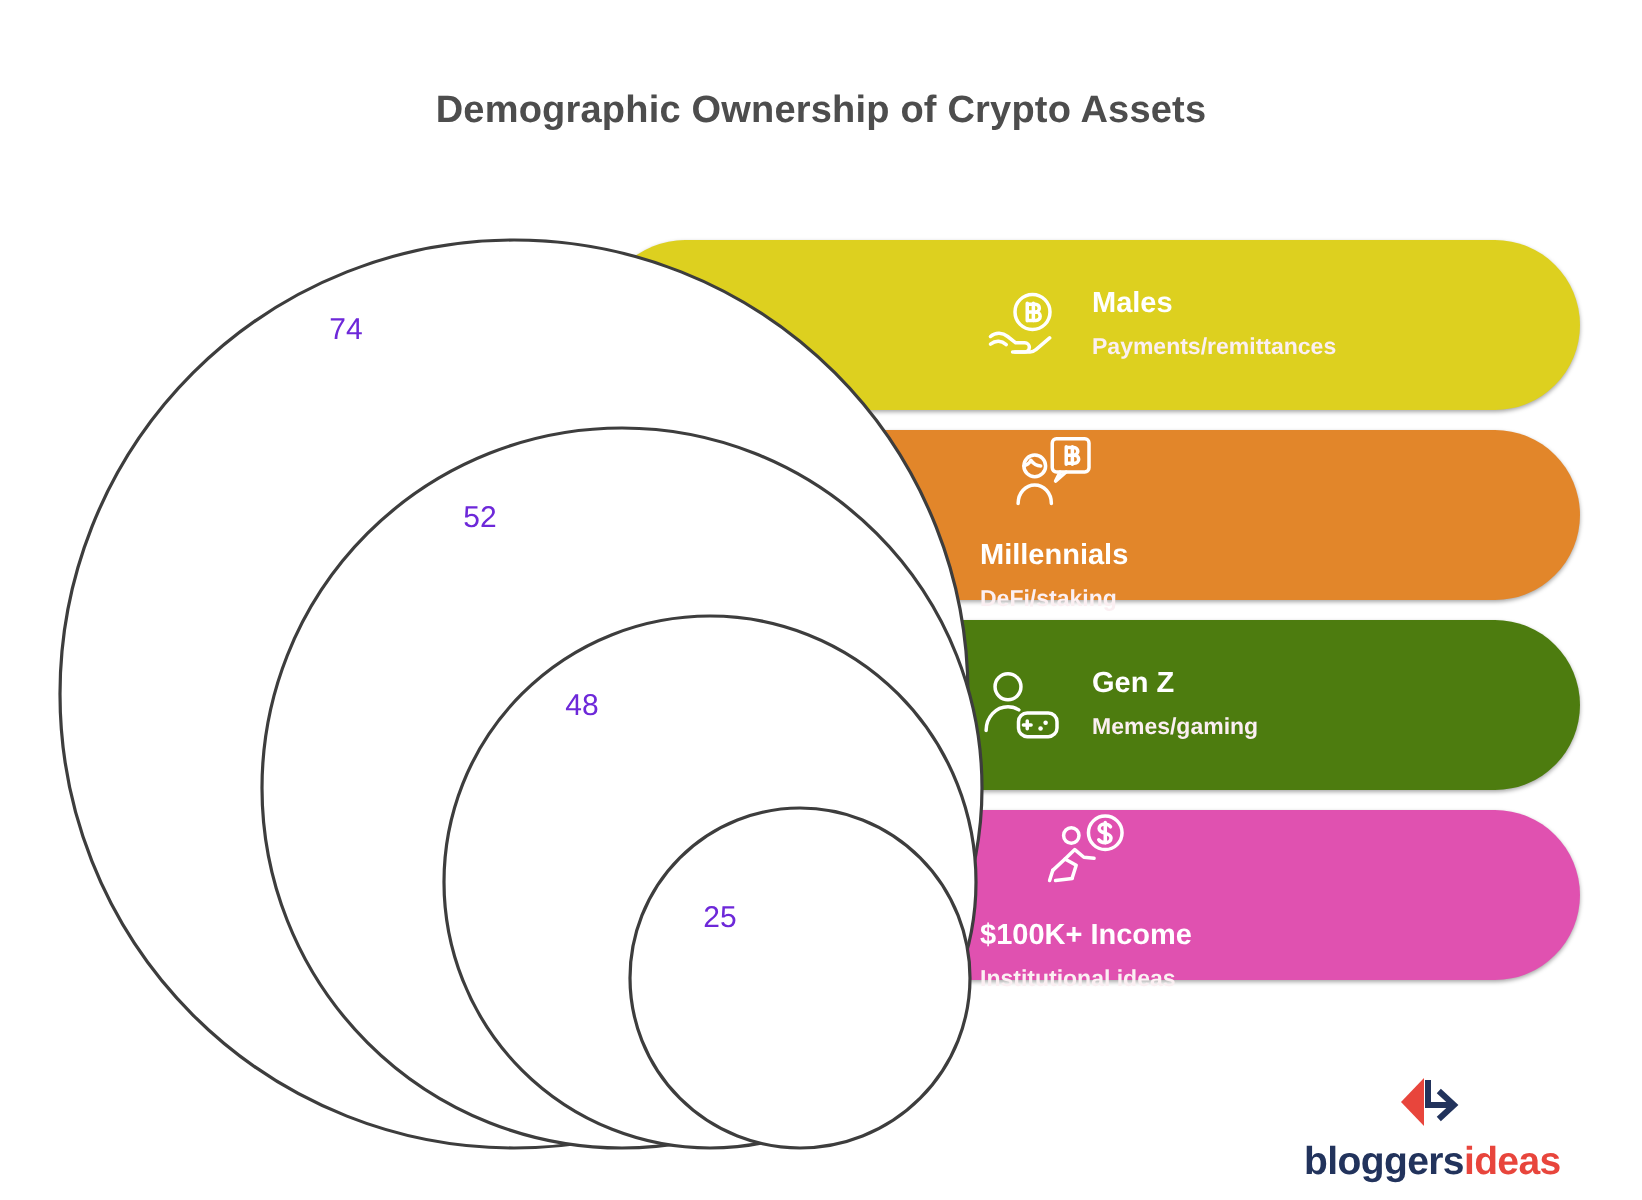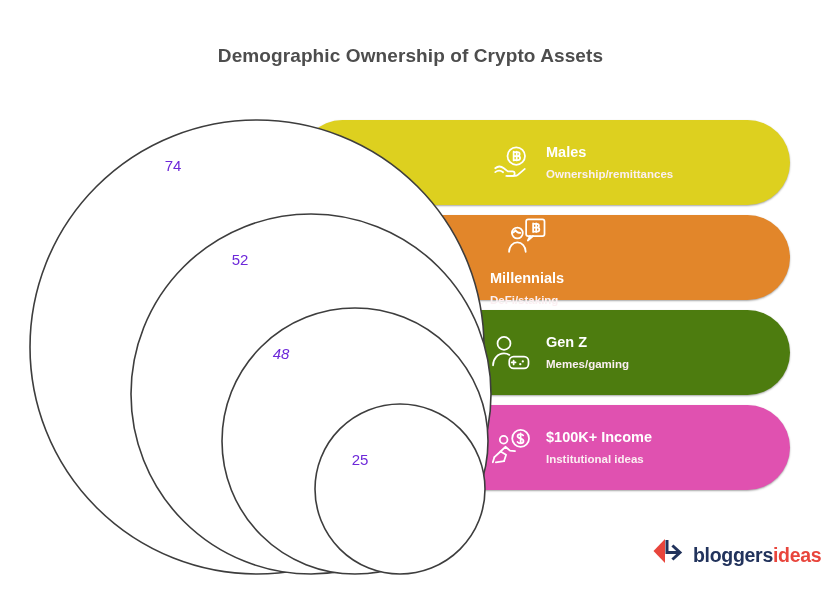--- a/index.html
+++ b/index.html
@@ -102,22 +102,23 @@
     font-family: "Liberation Sans", sans-serif;
     transform: translate(-50%, -50%);
     white-space: nowrap;
   }
 
   .logo {
     position: absolute;
     left: 652px;
     top: 537px;
     display: flex;
-    align-items: flex-end;
+    align-items: center;
     gap: 7px;
+    flex-direction: column;
   }
 
   .logo-mark {
     width: 34px;
     height: 28px;
     display: block;
   }
 
   .logo-text {
     font-size: 19.5px;
@@ -144,21 +145,21 @@
         <div class="bar-content" style="left:190px;">
           <svg class="bar-icon" viewBox="0 0 48 48" fill="none" stroke="#ffffff" stroke-width="2" stroke-linecap="round" stroke-linejoin="round">
             <circle cx="30" cy="16" r="10"></circle>
             <path d="M27 11v10 M30.5 11v10 M27 16h4.2 M27 11.5h4.6a2.3 2.3 0 0 1 0 4.6 M27 16h5a2.4 2.4 0 0 1 0 4.8h-5"></path>
             <path d="M6 30c3-2.6 7-2.2 9.8 0l4.6 3.6h5.2a2.6 2.6 0 0 1 0 5.2h-7"></path>
             <path d="M20 38.8h8.6c1.2 0 2.3-.4 3.2-1.2l8-6.8"></path>
             <path d="M6 34.4c3-2.4 6.4-2 9 .2"></path>
           </svg>
           <div class="bar-text">
             <div class="bar-label">Males</div>
-            <div class="bar-sub">Ownership/remittances</div>
+            <div class="bar-sub">Payments/remittances</div>
           </div>
         </div>
       </div>
 
       <div class="bar" style="left:300px; top:215px; width:490px; height:85px; background:#e2862a;">
         <div class="bar-content" style="left:190px;flex-direction:column;">
           <svg class="bar-icon" viewBox="0 0 48 48" fill="none" stroke="#ffffff" stroke-width="2" stroke-linecap="round" stroke-linejoin="round">
             <rect x="23" y="5" width="21" height="19" rx="2.4"></rect>
             <path d="M31 9.5v10 M34.5 9.5v10 M31 14.4h4 M31 10h4.4a2.2 2.2 0 0 1 0 4.4 M31 14.4h4.8a2.3 2.3 0 0 1 0 4.6H31"></path>
             <path d="M27.5 24l-2.6 5.2 6-5.2"></path>
@@ -184,21 +185,21 @@
             <circle cx="34.6" cy="36.8" r="1.3" fill="#ffffff" stroke="none"></circle>
           </svg>
           <div class="bar-text">
             <div class="bar-label">Gen Z</div>
             <div class="bar-sub">Memes/gaming</div>
           </div>
         </div>
       </div>
 
       <div class="bar" style="left:300px; top:405px; width:490px; height:85px; background:#e051b0;">
-        <div class="bar-content" style="left:190px;">
+        <div class="bar-content" style="left:190px;flex-direction:column;">
           <svg class="bar-icon" viewBox="0 0 48 48" fill="none" stroke="#ffffff" stroke-width="2" stroke-linecap="round" stroke-linejoin="round">
             <circle cx="35" cy="13" r="9.6"></circle>
             <path d="M35 7.2v11.6 M38 9.6c-.7-1-2-1.6-3.3-1.6-1.9 0-3.2 1.1-3.2 2.6 0 3.4 6.8 1.9 6.8 5.4 0 1.6-1.5 2.7-3.4 2.7-1.5 0-2.9-.6-3.6-1.7"></path>
             <circle cx="15.6" cy="14.6" r="4.4"></circle>
             <path d="M5 34.5l7-6.5 6.4 3.6-2.2 7"></path>
             <path d="M12 28l5.6-5.4 5.2 4.4 5.8.6"></path>
             <path d="M16.2 39.1l-9.6 1.2"></path>
             <path d="M5 34.5l-1.8 5.8"></path>
           </svg>
           <div class="bar-text">
@@ -213,21 +214,21 @@
     <svg class="circle-layer" viewBox="0 0 821 600">
       <circle cx="257" cy="347" r="227" fill="#ffffff" stroke="#3d3d3d" stroke-width="1.6"></circle>
       <circle cx="311" cy="394" r="180" fill="#ffffff" stroke="#3d3d3d" stroke-width="1.6"></circle>
       <circle cx="355" cy="441" r="133" fill="#ffffff" stroke="#3d3d3d" stroke-width="1.6"></circle>
       <circle cx="400" cy="489" r="85" fill="#ffffff" stroke="#3d3d3d" stroke-width="1.6"></circle>
     </svg>
 
     <div class="value-layer">
       <div class="value-text" style="left:173px; top:165px;">74</div>
       <div class="value-text" style="left:240px; top:259px;">52</div>
-      <div class="value-text" style="left:281px; top:353px;font-style:italic;">48</div>
+      <div class="value-text" style="left:291px; top:353px;">48</div>
       <div class="value-text" style="left:360px; top:459px;">25</div>
     </div>
 
   </div>
 
   <div class="logo">
     <svg class="logo-mark" viewBox="0 0 34 28">
       <path d="M13 2 L13 26 L1.5 14 Z" fill="#e8453c"></path>
       <path d="M15 3 L15 15.5 L27 15.5" fill="none" stroke="#22335c" stroke-width="3"></path>
       <path d="M21.5 9.5 L28 15.5 L21.5 21.5" fill="none" stroke="#22335c" stroke-width="3" stroke-linecap="square" stroke-linejoin="miter"></path>

